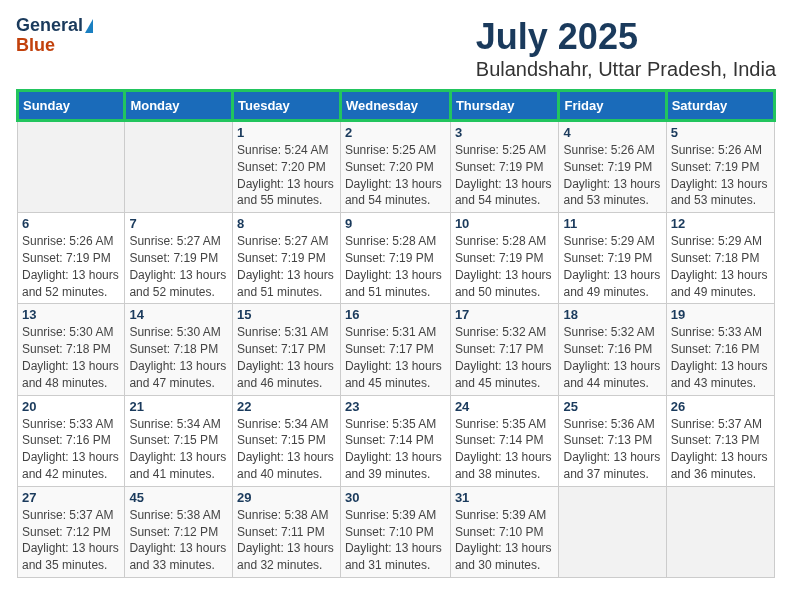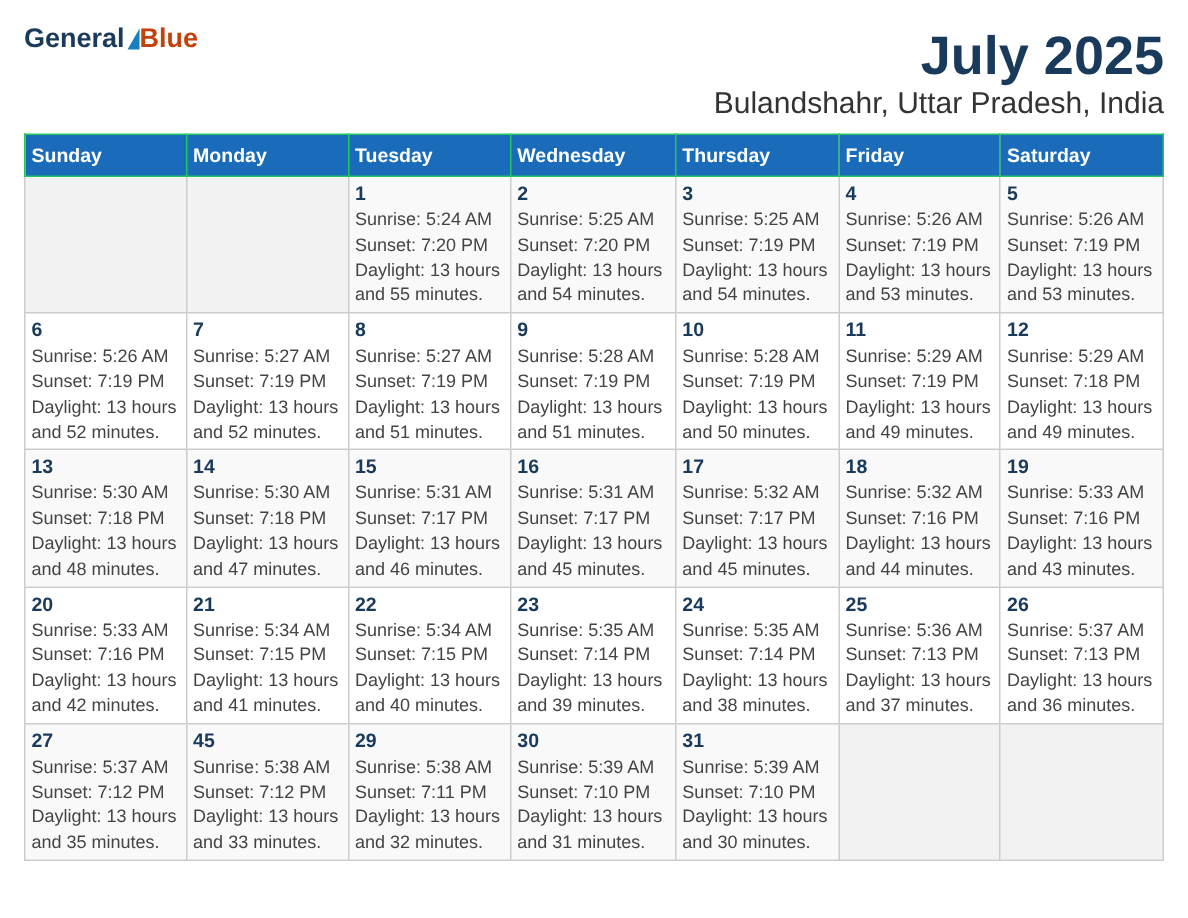--- a/index.html
+++ b/index.html
@@ -11,40 +11,40 @@
       padding: 16px;
     }
     .header {
       display: flex;
       justify-content: space-between;
       align-items: flex-start;
       margin-bottom: 8px;
     }
     .logo {
       display: flex;
-      flex-direction: row;
+      flex-direction: column;
       align-items: flex-start;
     }
     .logo-text {
       font-size: 18px;
       font-weight: bold;
       color: #1a3a5c;
       line-height: 1.1;
     }
     .logo-triangle {
       display: inline-block;
       width: 0;
       height: 0;
       border-left: 8px solid transparent;
       border-bottom: 14px solid #1a7fc1;
       margin-left: 2px;
       vertical-align: middle;
     }
     .title-block {
-      text-align: right;
+      text-align: left;
     }
     .month-title {
       font-size: 36px;
       font-weight: bold;
       color: #1a3a5c;
     }
     .location {
       font-size: 20px;
       color: #333;
     }
@@ -53,21 +53,21 @@
       border-collapse: collapse;
       font-size: 11px;
     }
     thead tr th {
       background-color: #1a6bba;
       color: #fff;
       padding: 6px 4px;
       text-align: left;
       font-size: 13px;
       font-weight: bold;
-      border: 1px solid #22c55e;
+      border: 3px solid #22c55e;
     }
     tbody tr td {
       border: 1px solid #ccc;
       vertical-align: top;
       padding: 3px 4px;
       width: 113px;
       min-height: 70px;
       background: #fff;
     }
     tbody tr:nth-child(odd) td {

